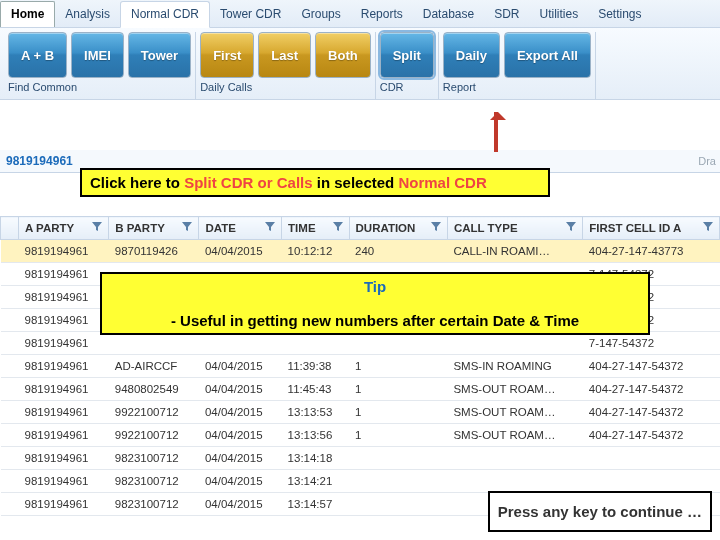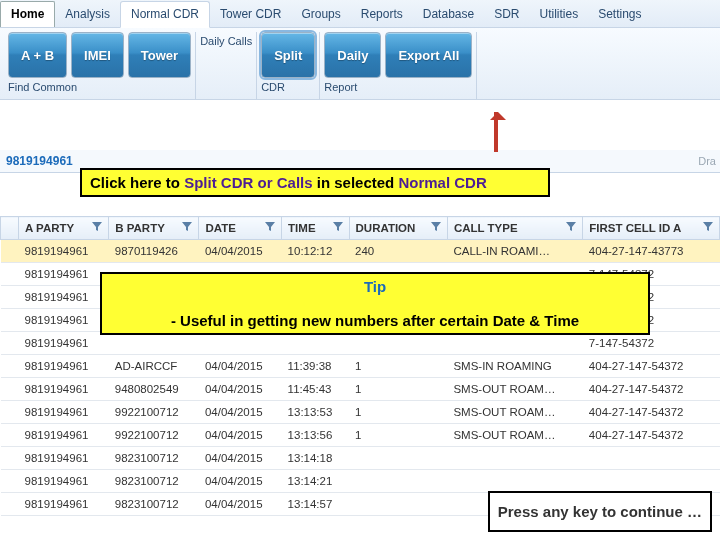--- a/index.html
+++ b/index.html
@@ -22,21 +22,21 @@
   .rbtn.highlight { outline:2px solid #8ab8e0; }
   .ribbon-label { font-size:11px; color:#2a4b6f; padding:3px 0 4px; }
 
   
   .subhdr { display:flex; align-items:center; font-size:12px; color:#2a4b6f; padding:4px 6px; border-bottom:1px solid #c7d5e6; position:relative; background:#f5f9fd; }
   .subhdr .id { color:#1c6bba; font-weight:600; }
   .drag-hint { position:absolute; right:4px; color:#9aa7b3; font-size:11px; }
 
   
   .callout { position:absolute; background:#ffff33; border:2px solid #000; padding:4px 8px; font-weight:bold; font-size:15px; color:#000; z-index:20; }
-  .callout .red { color:#4c1d95; }
+  .callout .red { color:#ef4444; }
   .arrow-up { position:absolute; width:0; height:40px; border-left:4px solid #c0392b; left:494px; top:112px; z-index:19; }
   .arrow-up::before { content:""; position:absolute; top:-8px; left:-8px; border:8px solid transparent; border-bottom-color:#c0392b; }
 
   
   .tbl-wrap { position:absolute; top:216px; left:0; right:0; bottom:0; overflow:hidden; }
   table { border-collapse:collapse; width:100%; font-size:11.5px; }
   th { background:linear-gradient(to bottom,#f7fbff,#e5eef8); border:1px solid #c7d5e6; color:#333; text-align:left; padding:5px 6px; white-space:nowrap; font-weight:600; position:relative; }
   th .filt { float:right; width:10px; height:10px; display:inline-block; }
   th .filt svg { display:block; }
   td { border-bottom:1px solid #e3e8ee; padding:5px 6px; white-space:nowrap; }
@@ -70,20 +70,25 @@
 <div class="ribbon" id="ribbon">
     <div class="ribbon-group">
       <div class="ribbon-buttons">
         <div class="rbtn">A + B</div>
         <div class="rbtn">IMEI</div>
         <div class="rbtn">Tower</div>
       </div>
       <div class="ribbon-label">Find Common</div>
     </div>
     <div class="ribbon-group">
+      <div class="ribbon-buttons">
+        <div class="rbtn gold">First</div>
+        <div class="rbtn gold">Last</div>
+        <div class="rbtn gold">Both</div>
+      </div>
       <div class="ribbon-label">Daily Calls</div>
     </div>
     <div class="ribbon-group">
       <div class="ribbon-buttons">
         <div class="rbtn highlight">Split</div>
       </div>
       <div class="ribbon-label">CDR</div>
     </div>
     <div class="ribbon-group">
       <div class="ribbon-buttons">

